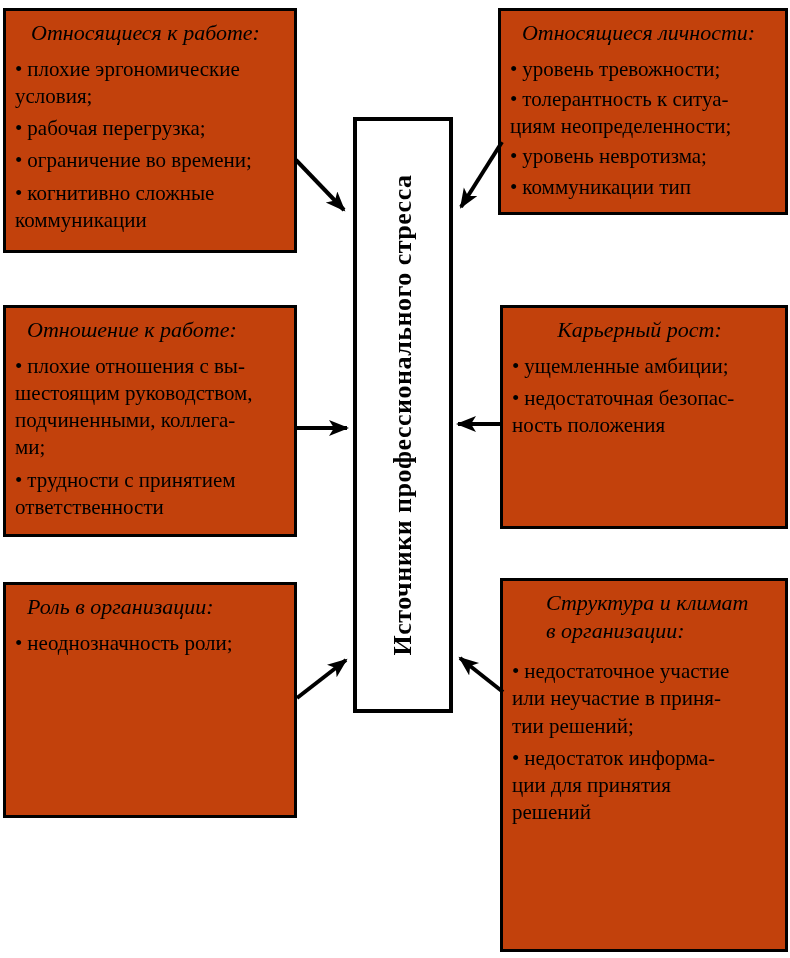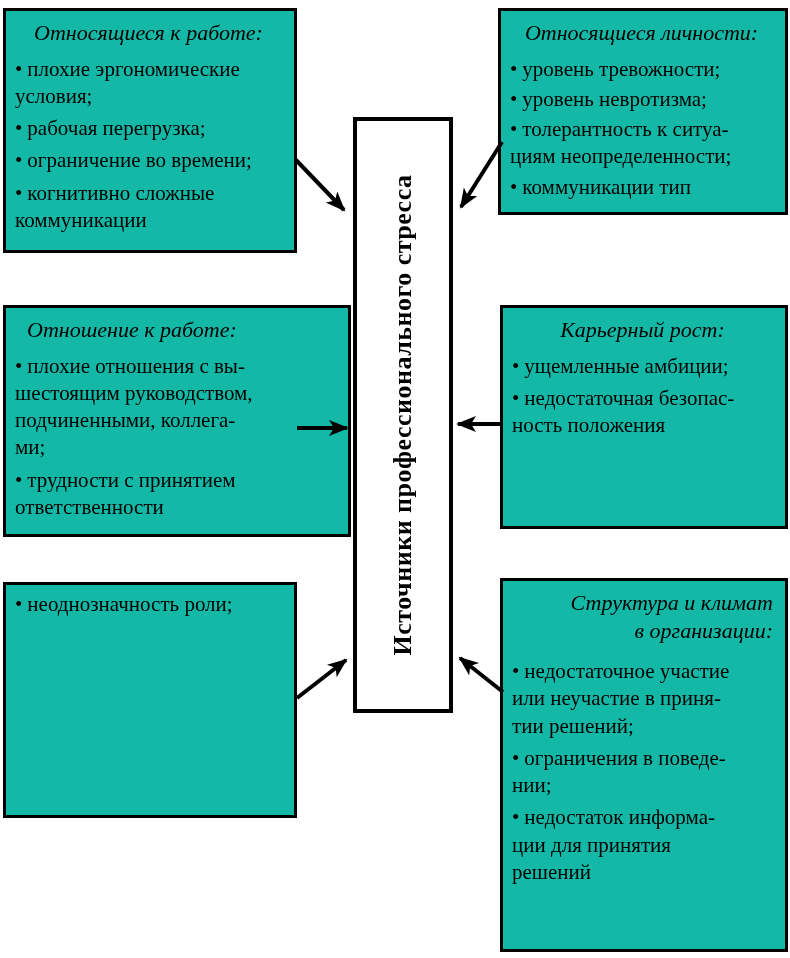--- a/index.html
+++ b/index.html
@@ -8,36 +8,36 @@
     width: 790px;
     height: 958px;
     background: #ffffff;
     font-family: "Liberation Serif", "DejaVu Serif", serif;
     color: #000000;
     overflow: hidden;
   }
   .stress-box {
     position: absolute;
     border: 3px solid #000000;
-    background: #14b8a6;
+    background: #c2410c;
     box-sizing: border-box;
-    padding: 6px 12px 6px 9px;
+    padding: 6px 18px 6px 9px;
     font-size: 21px;
     line-height: 1.30;
   }
   .box-title {
     font-style: italic;
     font-size: 22px;
     text-align: center;
     margin: 2px 0 9px 0;
     white-space: pre-line;
     line-height: 1.25;
   }
   .box-title.align-left   { text-align: left; padding-left: 12px; }
-  .box-title.align-left-2 { text-align: right; padding-left: 34px; margin-bottom: 14px; }
+  .box-title.align-left-2 { text-align: left; padding-left: 34px; margin-bottom: 14px; }
   .box-item { margin: 0 0 5px 0; }
   .box-item .bullet { margin-right: 5px; }
   .box-item .item-text { white-space: pre-line; }
   .tight .box-item { margin-bottom: 3px; }
 
   #center-box {
     position: absolute;
     left: 353px;
     top: 117px;
     width: 100px;
@@ -71,58 +71,57 @@
   <div class="stress-box" style="left:3px; top:8px; width:294px; height:245px;">
     <div class="box-title">Относящиеся к работе:</div>
     <div class="box-item"><span class="bullet">•</span><span class="item-text">плохие эргономические
 условия;</span></div>
     <div class="box-item"><span class="bullet">•</span><span class="item-text">рабочая перегрузка;</span></div>
     <div class="box-item"><span class="bullet">•</span><span class="item-text">ограничение во времени;</span></div>
     <div class="box-item"><span class="bullet">•</span><span class="item-text">когнитивно сложные
 коммуникации</span></div>
   </div>
 
-  <div class="stress-box" style="left:3px; top:305px; width:348px; height:232px;">
+  <div class="stress-box" style="left:3px; top:305px; width:294px; height:232px;">
     <div class="box-title align-left">Отношение к работе:</div>
     <div class="box-item"><span class="bullet">•</span><span class="item-text">плохие отношения с вы-
 шестоящим руководством,
 подчиненными, коллега-
 ми;</span></div>
     <div class="box-item"><span class="bullet">•</span><span class="item-text">трудности с принятием
 ответственности</span></div>
   </div>
 
   <div class="stress-box" style="left:3px; top:582px; width:294px; height:236px;">
+    <div class="box-title align-left">Роль в организации:</div>
     <div class="box-item"><span class="bullet">•</span><span class="item-text">неоднозначность роли;</span></div>
   </div>
 
   <div class="stress-box tight" style="left:498px; top:8px; width:290px; height:207px;">
     <div class="box-title">Относящиеся личности:</div>
     <div class="box-item"><span class="bullet">•</span><span class="item-text">уровень тревожности;</span></div>
-    <div class="box-item"><span class="bullet">•</span><span class="item-text">уровень невротизма;</span></div>
     <div class="box-item"><span class="bullet">•</span><span class="item-text">толерантность к ситуа-
 циям неопределенности;</span></div>
+    <div class="box-item"><span class="bullet">•</span><span class="item-text">уровень невротизма;</span></div>
     <div class="box-item"><span class="bullet">•</span><span class="item-text">коммуникации тип</span></div>
   </div>
 
   <div class="stress-box" style="left:500px; top:305px; width:288px; height:224px;">
     <div class="box-title">Карьерный рост:</div>
     <div class="box-item"><span class="bullet">•</span><span class="item-text">ущемленные амбиции;</span></div>
     <div class="box-item"><span class="bullet">•</span><span class="item-text">недостаточная безопас-
 ность положения</span></div>
   </div>
 
   <div class="stress-box" style="left:500px; top:578px; width:288px; height:374px;">
     <div class="box-title align-left-2">Структура и климат
 в организации:</div>
     <div class="box-item"><span class="bullet">•</span><span class="item-text">недостаточное участие
 или неучастие в приня-
 тии решений;</span></div>
-    <div class="box-item"><span class="bullet">•</span><span class="item-text">ограничения в поведе-
-нии;</span></div>
     <div class="box-item"><span class="bullet">•</span><span class="item-text">недостаток информа-
 ции для принятия
 решений</span></div>
   </div>
 
   <div id="center-box">
     <div id="center-label">Источники профессионального стресса</div>
   </div>
 
   <svg id="arrow-layer" viewBox="0 0 790 958" xmlns="http://www.w3.org/2000/svg">

